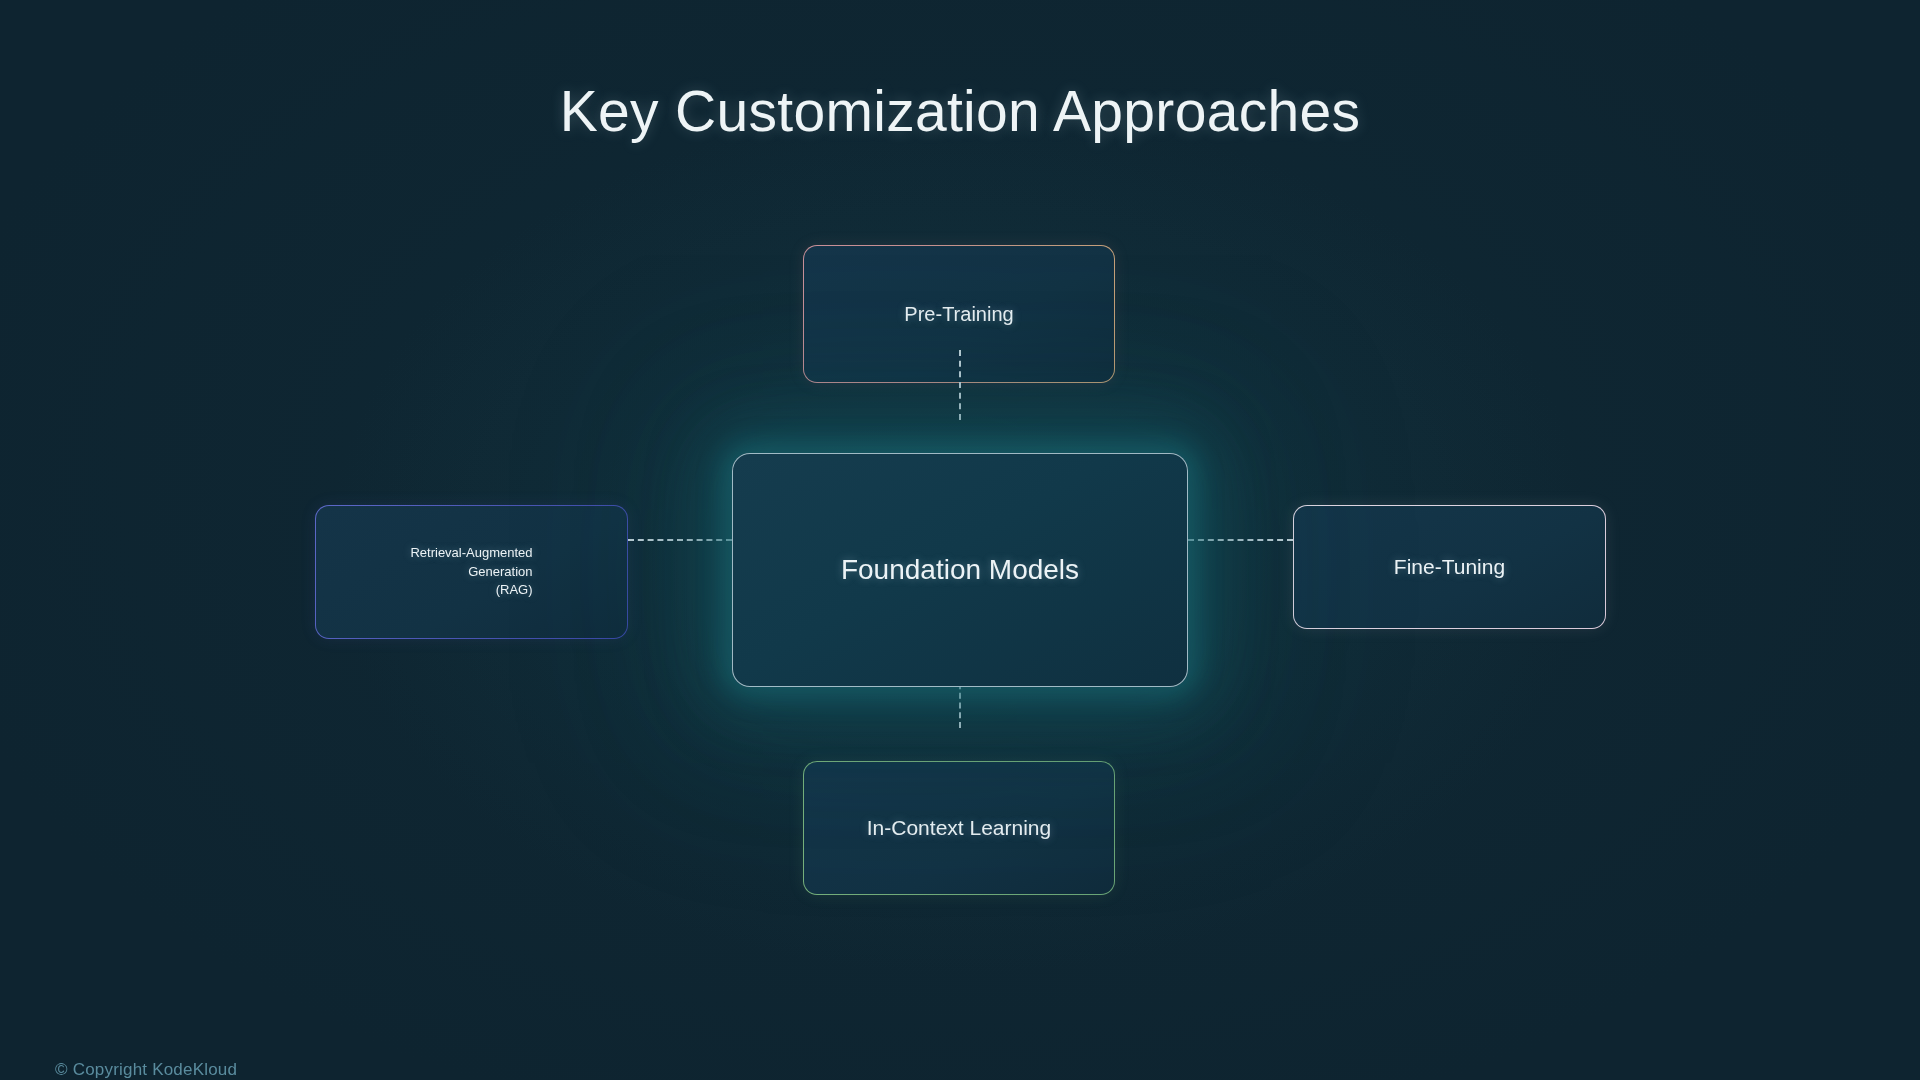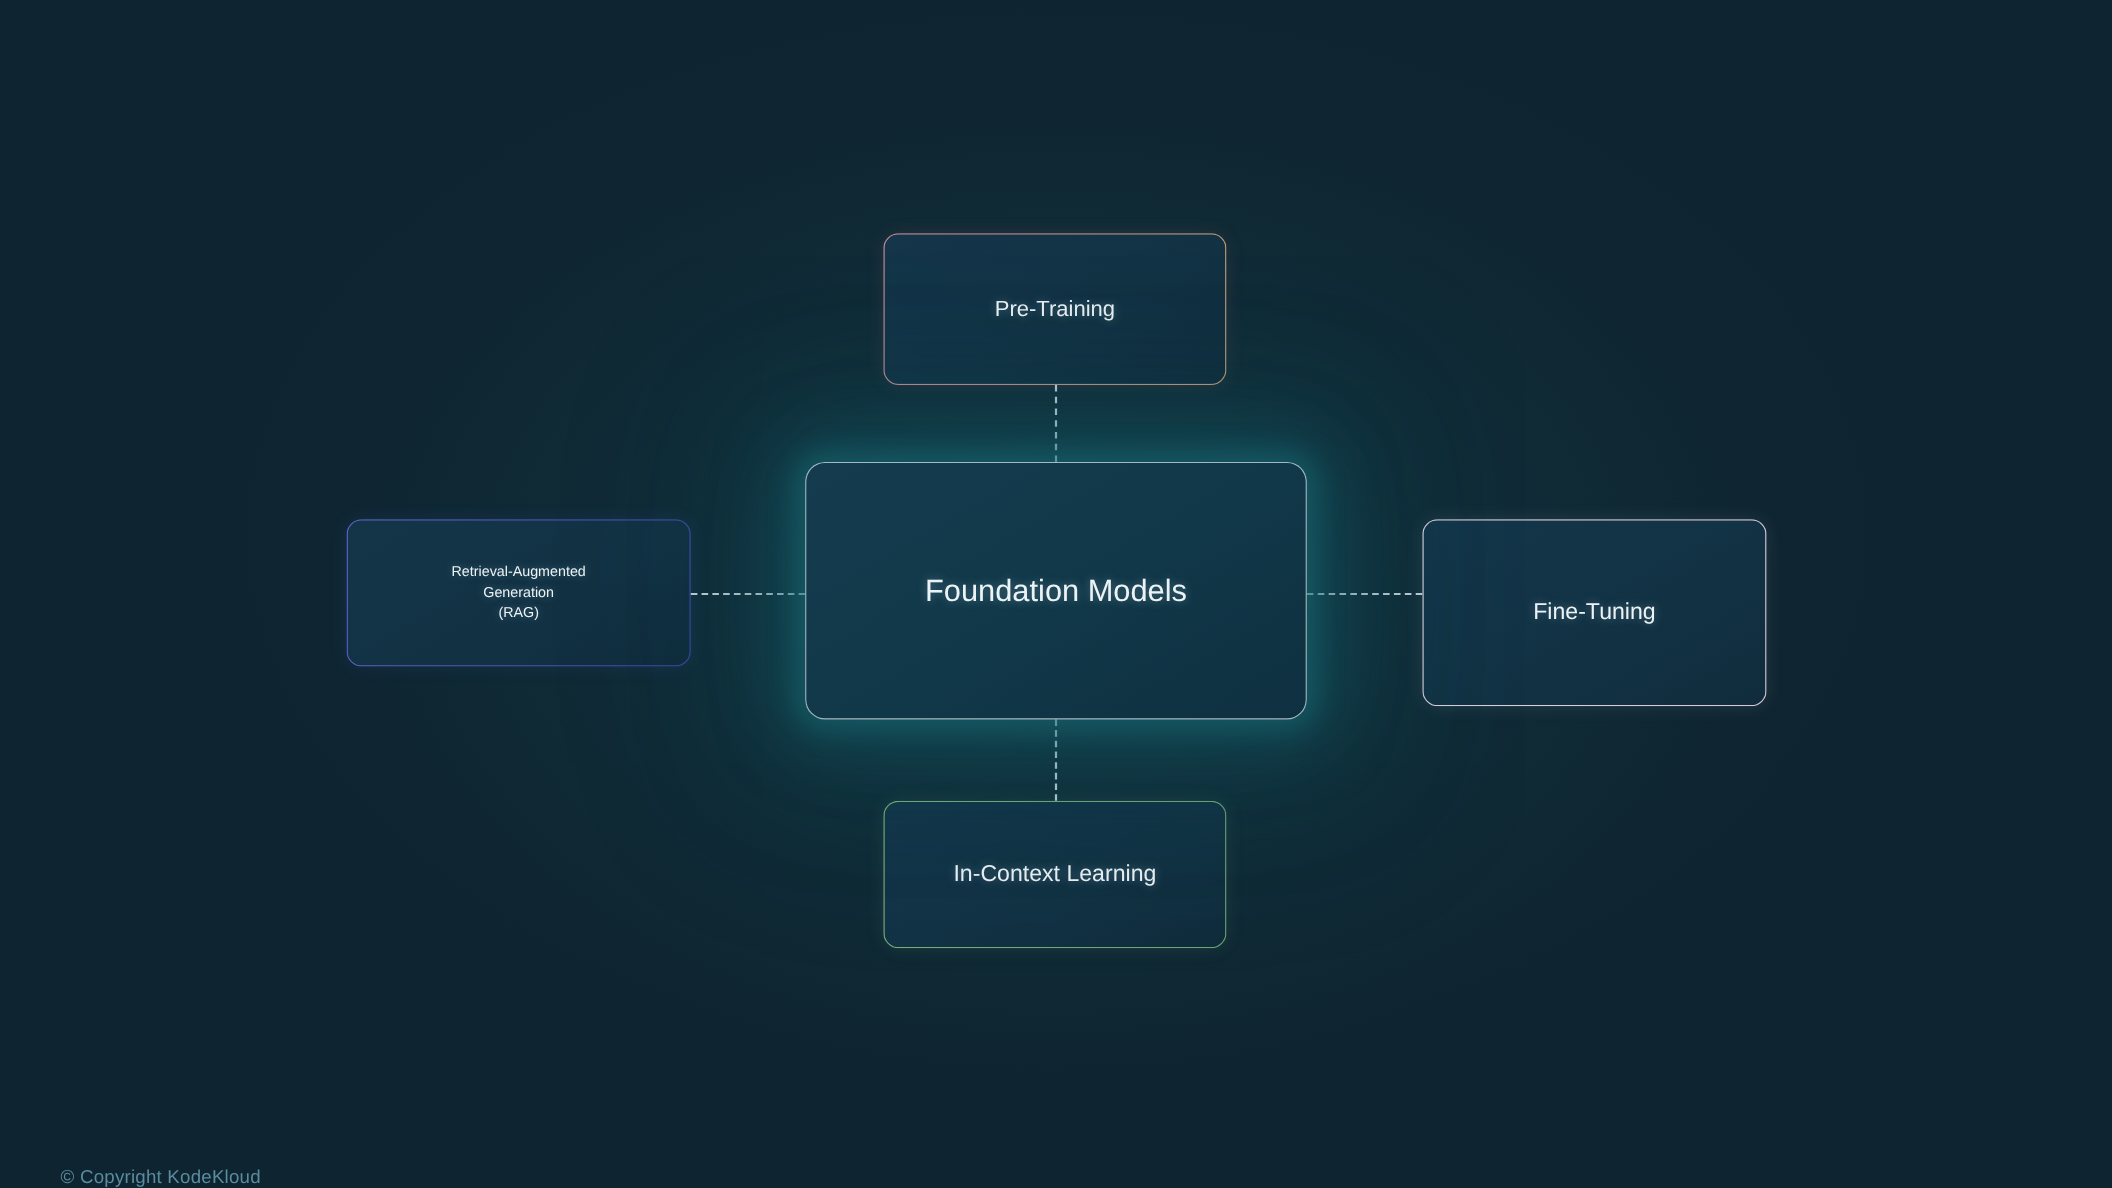--- a/index.html
+++ b/index.html
@@ -46,25 +46,26 @@
   }
 
   
   .node {
     position: absolute;
     box-sizing: border-box;
     border-radius: 14px;
     display: flex;
     align-items: center;
     justify-content: center;
-    text-align: center;
+    text-align: right;
     color: #ecf3f6;
     background: linear-gradient(145deg, #16384a 0%, #123243 55%, #0f2c3c 100%);
     border: 1.5px solid rgba(220,220,230,0.55);
     line-height: 1.45;
+    margin-top: 33px;
   }
   .node .node-label {
     padding: 0 18px;
     text-shadow: 0 0 9px rgba(190,220,235,0.35);
   }
 
   
   #node-foundation-models {
     left: 732px;
     top: 420px;
@@ -108,21 +109,21 @@
       linear-gradient(150deg, #143448 0%, #123244 60%, #102c3c 100%) padding-box,
       linear-gradient(120deg, #5d69c9 0%, #4e5ab8 40%, #3b49a8 100%) border-box;
     box-shadow: 0 0 16px rgba(90,100,200,0.12);
   }
 
   
   #node-fine-tuning {
     left: 1293px;
     top: 472px;
     width: 313px;
-    height: 170px;
+    height: 124px;
     font-size: 21px;
     border: 1.5px solid transparent;
     background:
       linear-gradient(150deg, #14364a 0%, #123244 60%, #102c3c 100%) padding-box,
       linear-gradient(135deg, #e4dbe6 0%, #ddd2e0 45%, #d9c8d8 100%) border-box;
     box-shadow: 0 0 16px rgba(220,205,220,0.10);
   }
 
   
   #node-in-context-learning {
@@ -166,20 +167,21 @@
     letter-spacing: 0.2px;
   }
 </style>
 </head>
 <body>
 
 <div id="bg-vignette"></div>
 
 <div id="stage">
 
+  <div id="page-title">Key Customization Approaches</div>
 
   <div id="connector-top" class="connector connector-v"></div>
   <div id="connector-bottom" class="connector connector-v"></div>
   <div id="connector-left" class="connector connector-h"></div>
   <div id="connector-right" class="connector connector-h"></div>
 
   <div id="node-pre-training" class="node">
     <span class="node-label">Pre-Training</span>
   </div>
 

